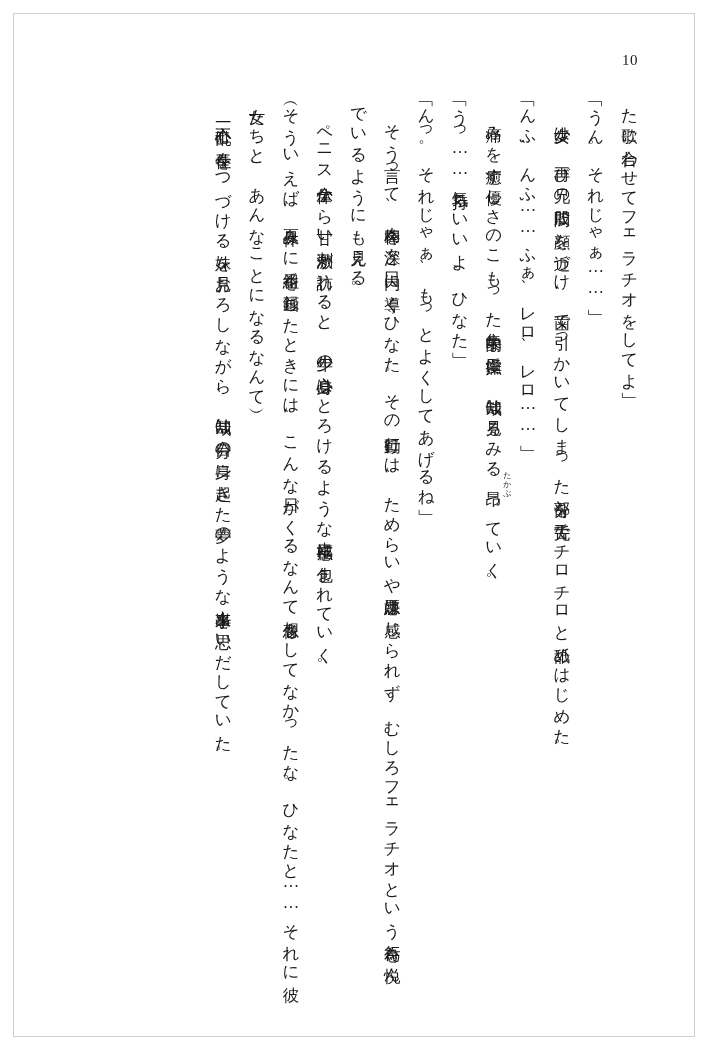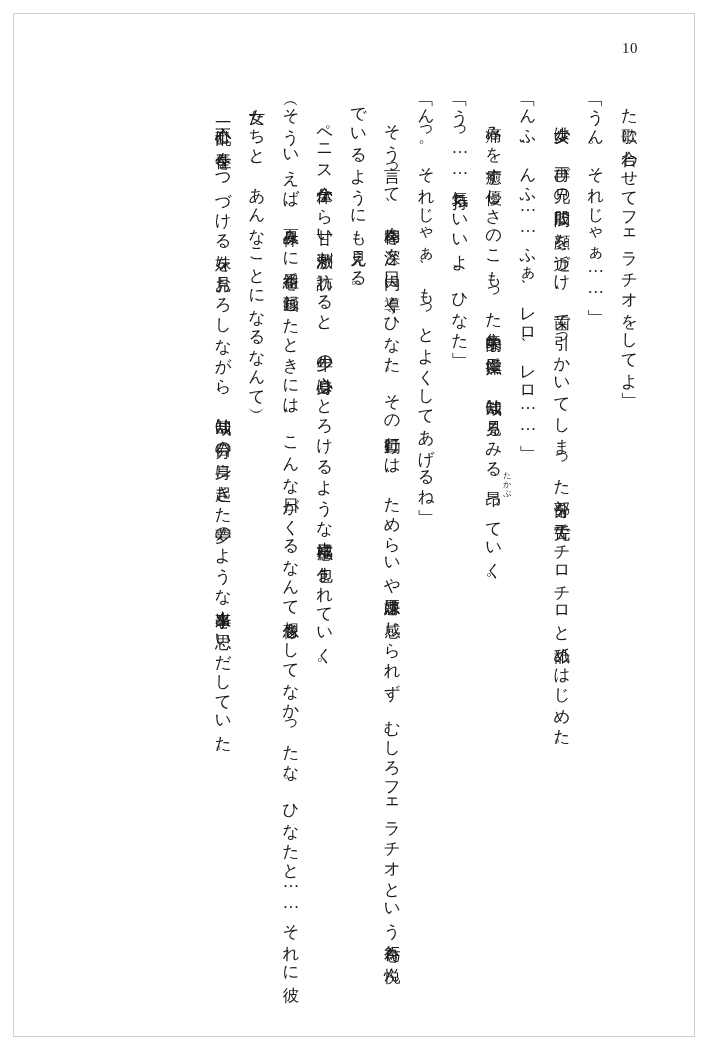--- a/index.html
+++ b/index.html
@@ -25,21 +25,21 @@
     position: absolute;
     left: 13px;
     top: 13px;
     width: 682px;
     height: 1024px;
     border: 1px solid #cfcfcf;
     box-sizing: border-box;
   }
   .page-number {
     position: absolute;
-    top: 40px;
+    top: 52px;
     right: 70px;
     font-size: 15px;
     letter-spacing: 0.5px;
     color: #1a1a1a;
   }
   .body-text {
     position: absolute;
     top: 96px;
     right: 62px;
     left: 62px;

